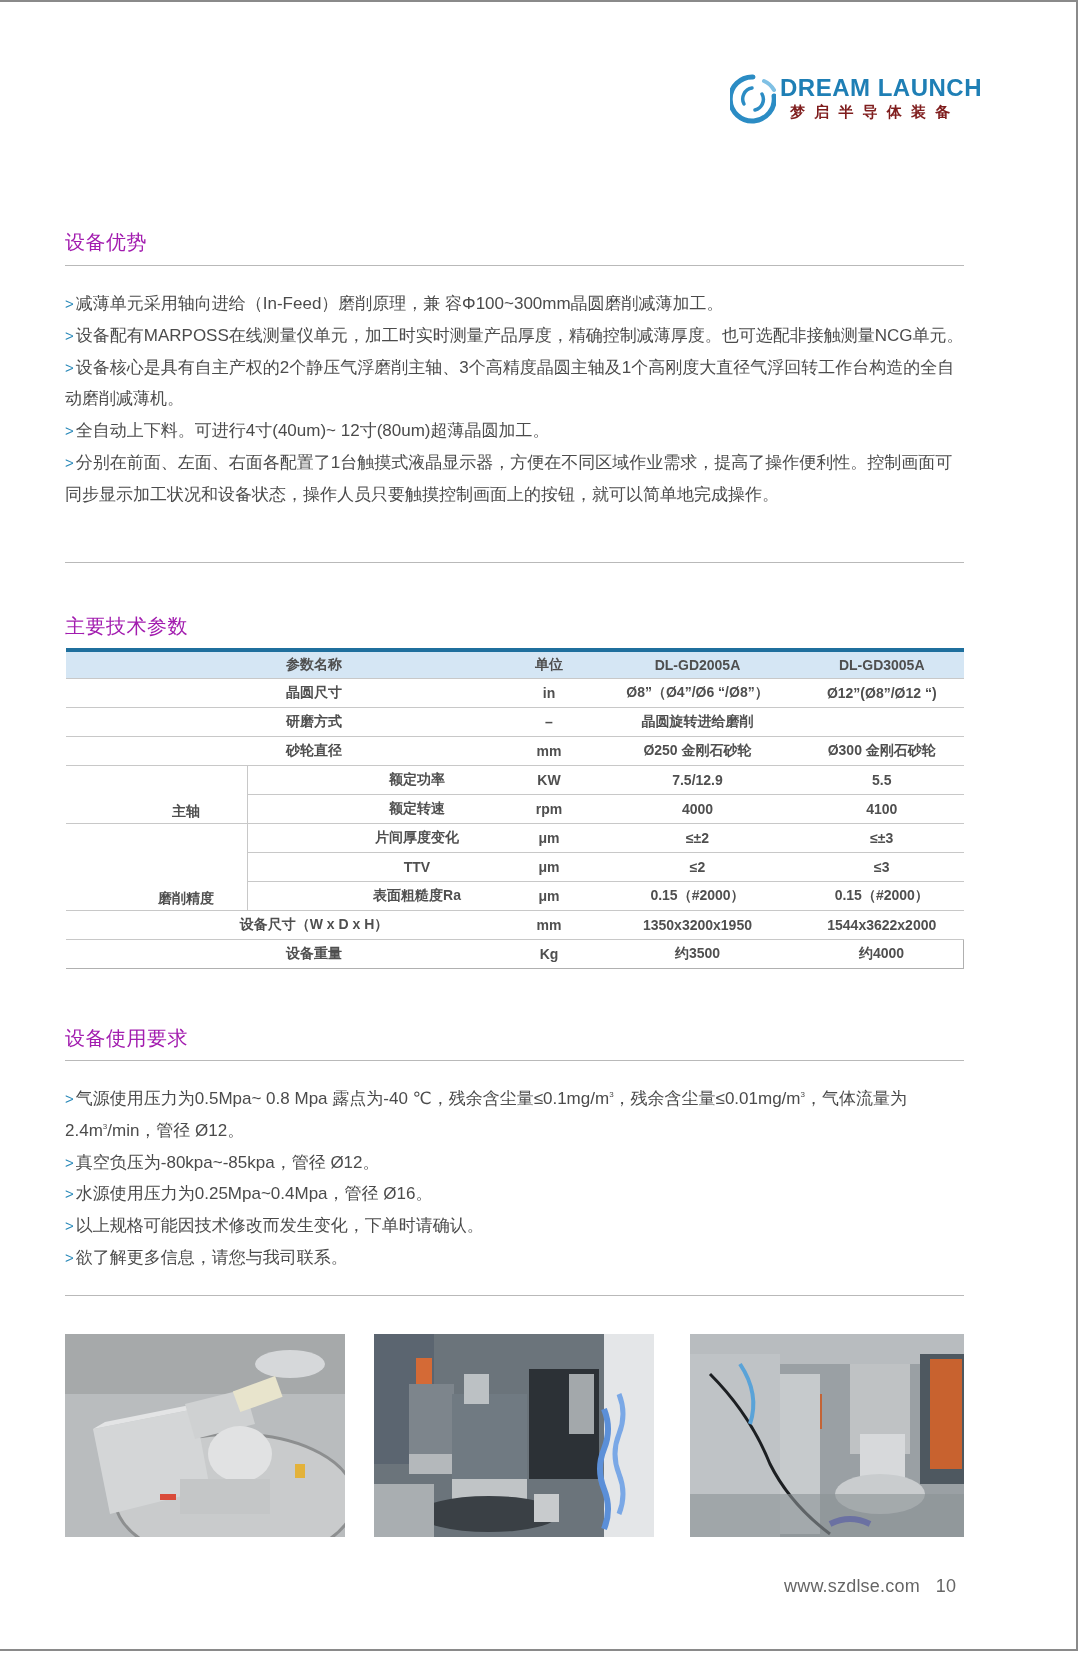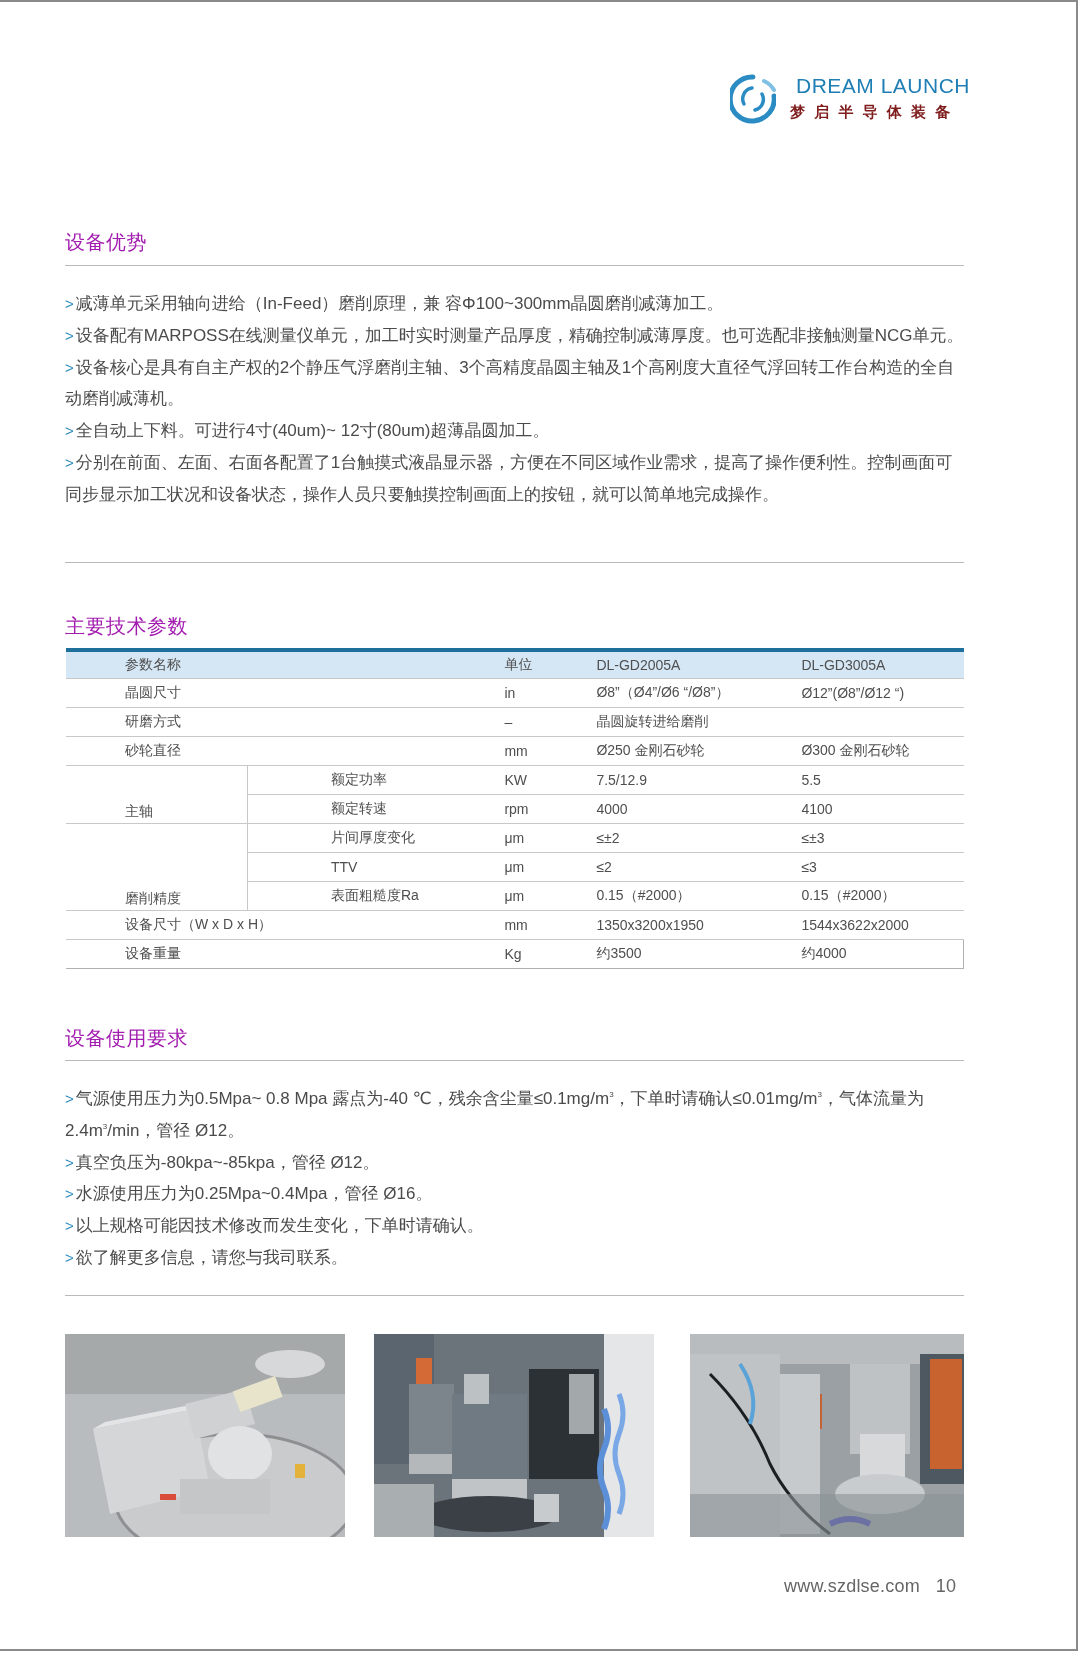--- a/index.html
+++ b/index.html
@@ -10,21 +10,21 @@
     }
     .page-border {
       position: absolute; left: 0; top: 0; width: 1078px; height: 1651px;
       border-top: 2px solid #8a8a8a; border-right: 2px solid #8a8a8a; border-bottom: 2px solid #8a8a8a;
       box-sizing: border-box; pointer-events: none;
     }
     
     .logo { position: absolute; left: 730px; top: 72px; width: 240px; height: 56px; }
     .logo-icon { position: absolute; left: 0; top: 2px; width: 46px; height: 50px; }
     .logo-en {
-      position: absolute; left: 66px; top: 2px; font-size: 21px; font-weight: normal;
+      position: absolute; left: 50px; top: 2px; font-size: 24px; font-weight: bold;
       color: #1f7fb5; letter-spacing: 0.5px; white-space: nowrap;
     }
     .logo-cn {
       position: absolute; left: 60px; top: 31px; font-size: 15px; font-weight: bold;
       color: #7f1d1d; letter-spacing: 9.2px; white-space: nowrap;
     }
     
     .section-title {
       position: absolute; left: 65px; font-size: 20px; color: #a21caf;
       letter-spacing: 0.5px;
@@ -39,21 +39,21 @@
     }
     .para p { margin: 0; }
     .chev { color: #2a89b9; font-size: 15px; margin-right: 2px; }
     sup { font-size: 8px; vertical-align: 7px; line-height: 0; }
     
     .spec-table {
       position: absolute; left: 66px; top: 648px; width: 898px;
       border-collapse: collapse; font-size: 14px; color: #4f4f4f;
     }
     .spec-table th, .spec-table td {
-      height: 28px; padding: 0; text-align: left; font-weight: normal;
+      height: 28px; padding: 0; text-align: center; font-weight: bold;
       border-bottom: 1.5px solid #c8c8c8; vertical-align: middle;
     }
     .spec-table thead tr { background: #d5e6f4; }
     .spec-table thead th { border-top: 4px solid #1f6f9d; height: 26px; }
     .c-name { width: 181px; padding-left: 59px !important; }
     .c-unit { width: 92px; }
     .c-m1 { width: 205px; }
     .vline { border-left: 1.5px solid #c8c8c8; }
     .sub-label { padding-left: 83px !important; }
     .group-cell { padding-left: 59px !important; vertical-align: bottom !important; padding-bottom: 2px !important; }
@@ -169,21 +169,21 @@
       <td>Kg</td>
       <td>约3500</td>
       <td class="endcap">约4000</td>
     </tr>
   </tbody>
 </table>
 
 <div class="section-title" style="top:1025px;">设备使用要求</div>
 <div class="hr" style="top:1060px;"></div>
 <div class="para" style="top:1083px;">
-  <p><span class="chev">&gt;</span><span>气源使用压力为0.5Mpa~ 0.8 Mpa 露点为-40 ℃，残余含尘量≤0.1mg/m</span><sup>3</sup><span>，下单时请确认≤0.01mg/m</span><sup>3</sup><span>，气体流量为2.4m</span><sup>3</sup><span>/min，管径 Ø12。</span></p>
+  <p><span class="chev">&gt;</span><span>气源使用压力为0.5Mpa~ 0.8 Mpa 露点为-40 ℃，残余含尘量≤0.1mg/m</span><sup>3</sup><span>，残余含尘量≤0.01mg/m</span><sup>3</sup><span>，气体流量为2.4m</span><sup>3</sup><span>/min，管径 Ø12。</span></p>
   <p><span class="chev">&gt;</span><span>真空负压为-80kpa~-85kpa，管径 Ø12。</span></p>
   <p><span class="chev">&gt;</span><span>水源使用压力为0.25Mpa~0.4Mpa，管径 Ø16。</span></p>
   <p><span class="chev">&gt;</span><span>以上规格可能因技术修改而发生变化，下单时请确认。</span></p>
   <p><span class="chev">&gt;</span><span>欲了解更多信息，请您与我司联系。</span></p>
 </div>
 <div class="hr" style="top:1295px;"></div>
 
 <div class="photo" style="left:65px; width:280px;">
   <svg viewBox="0 0 280 203" preserveAspectRatio="none">
     <rect width="280" height="203" fill="#b9bcbe"></rect>

